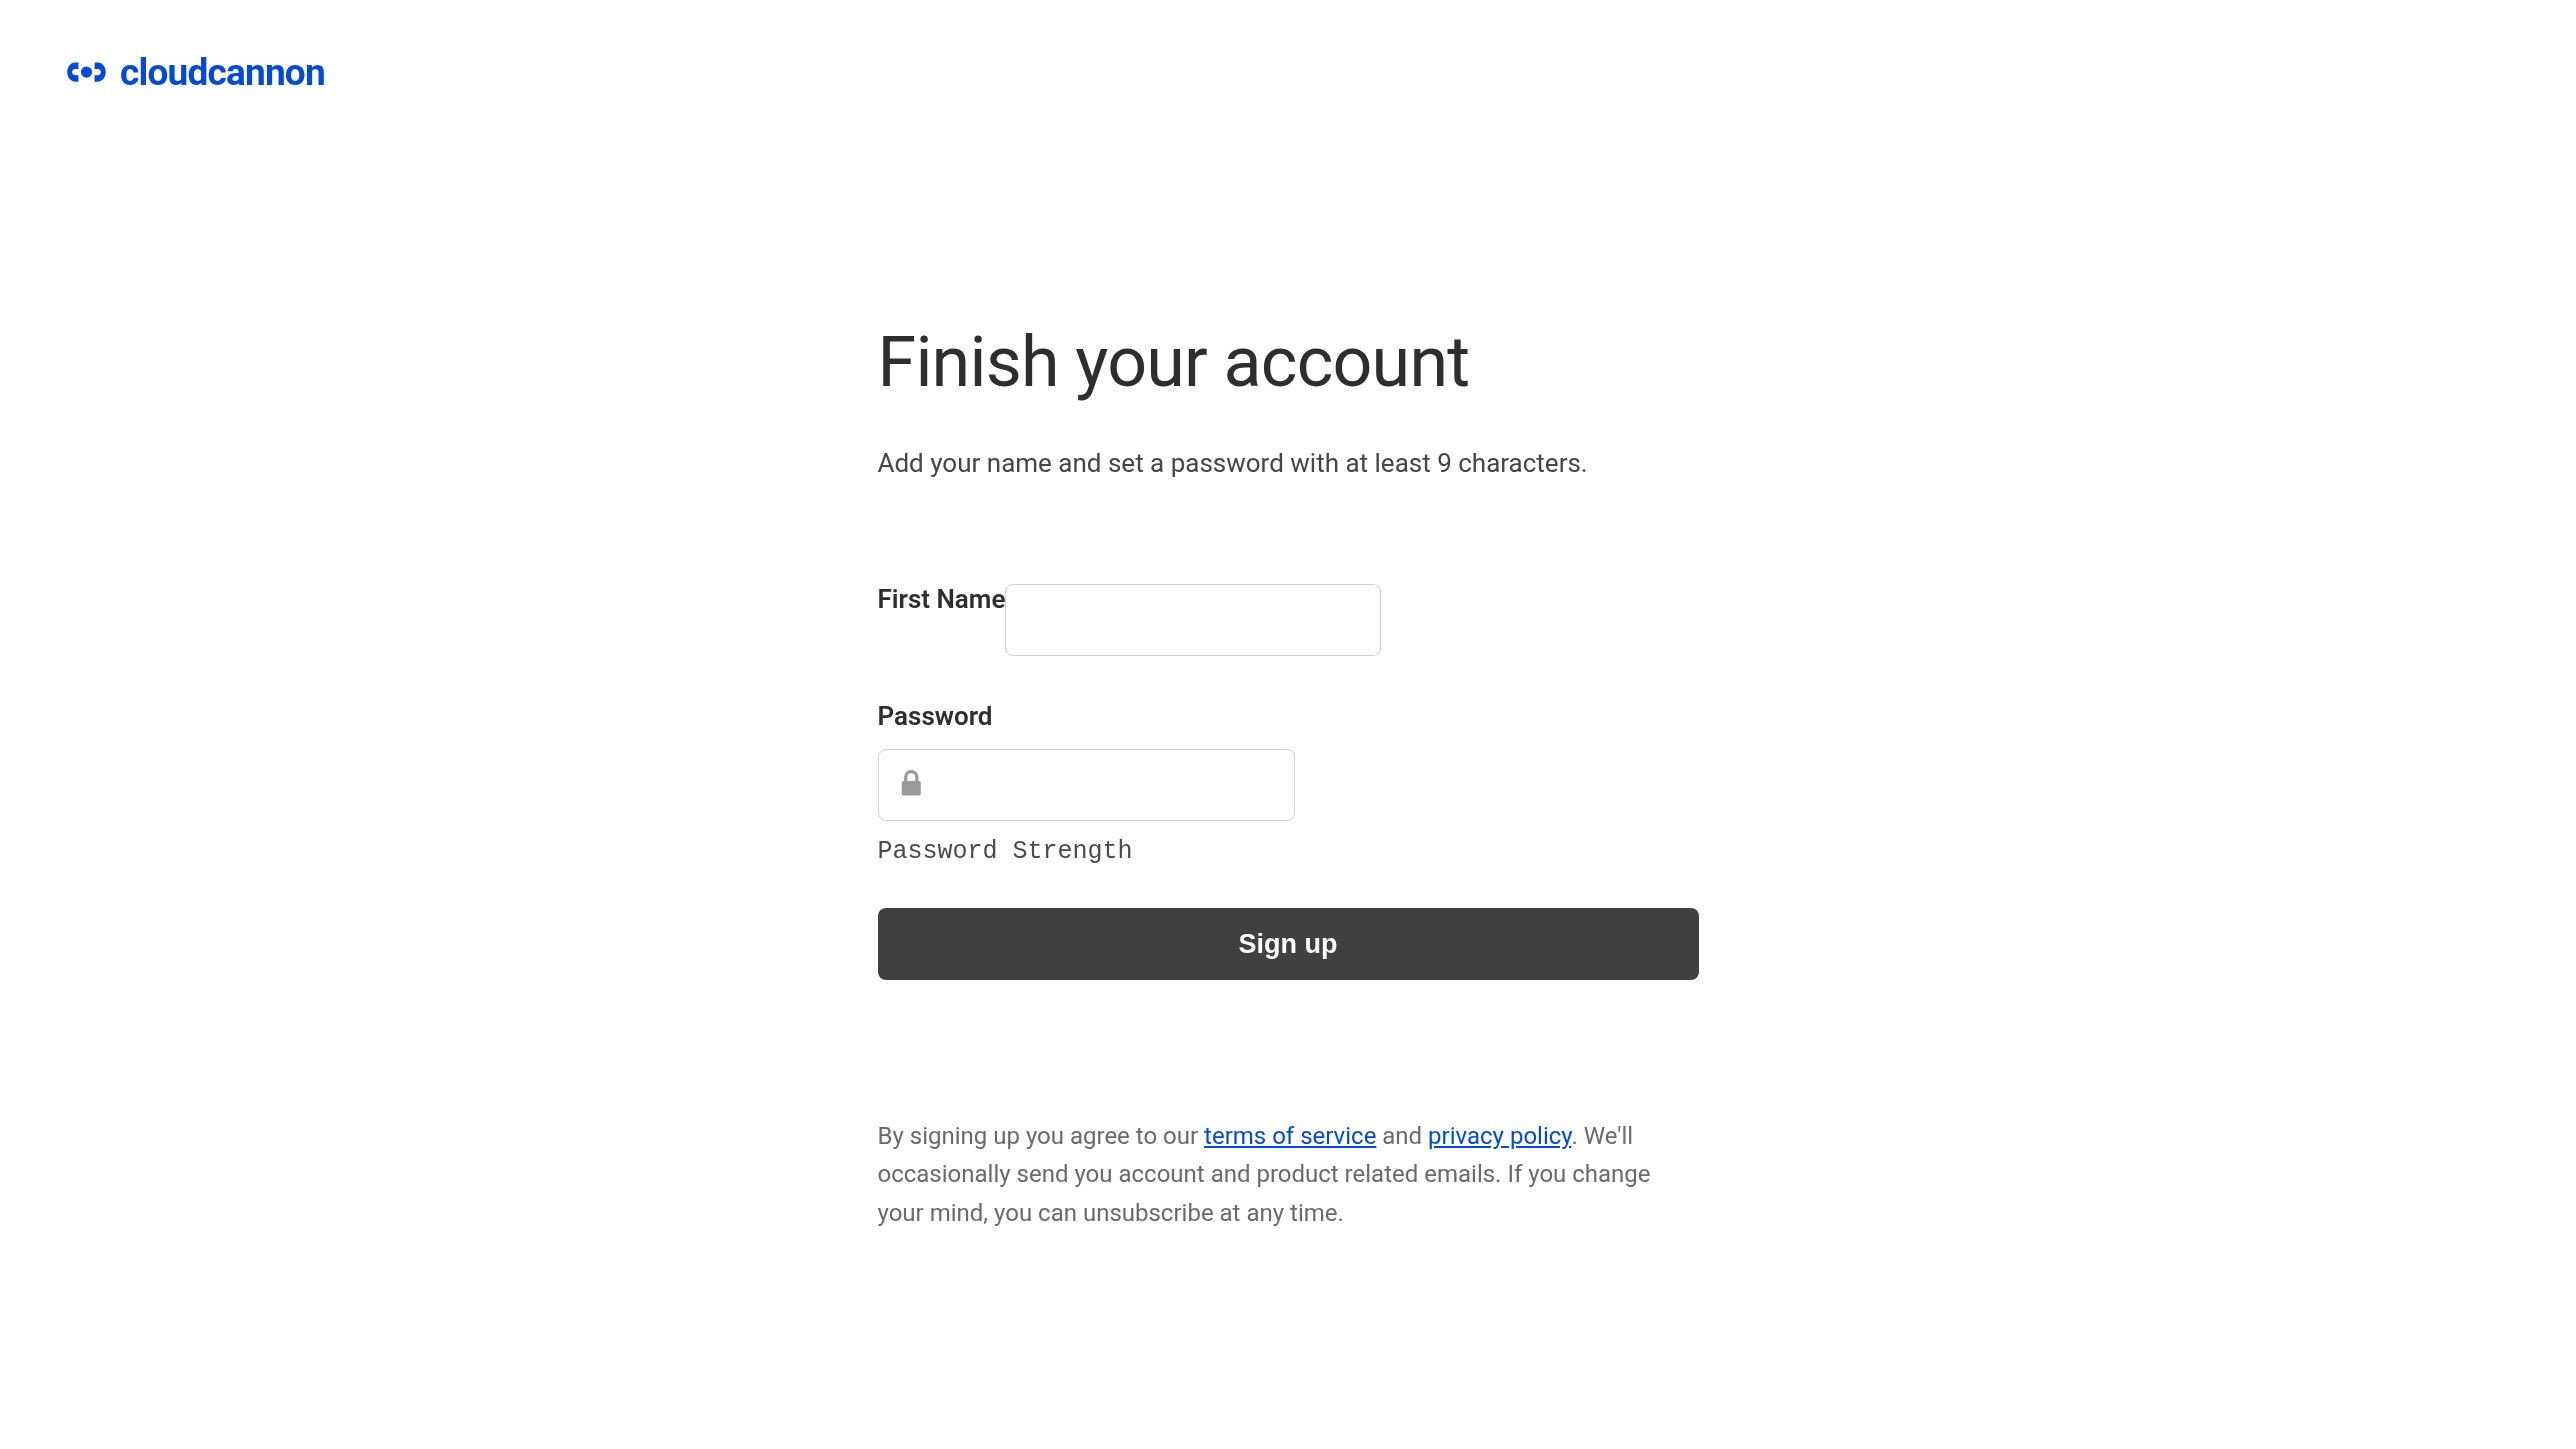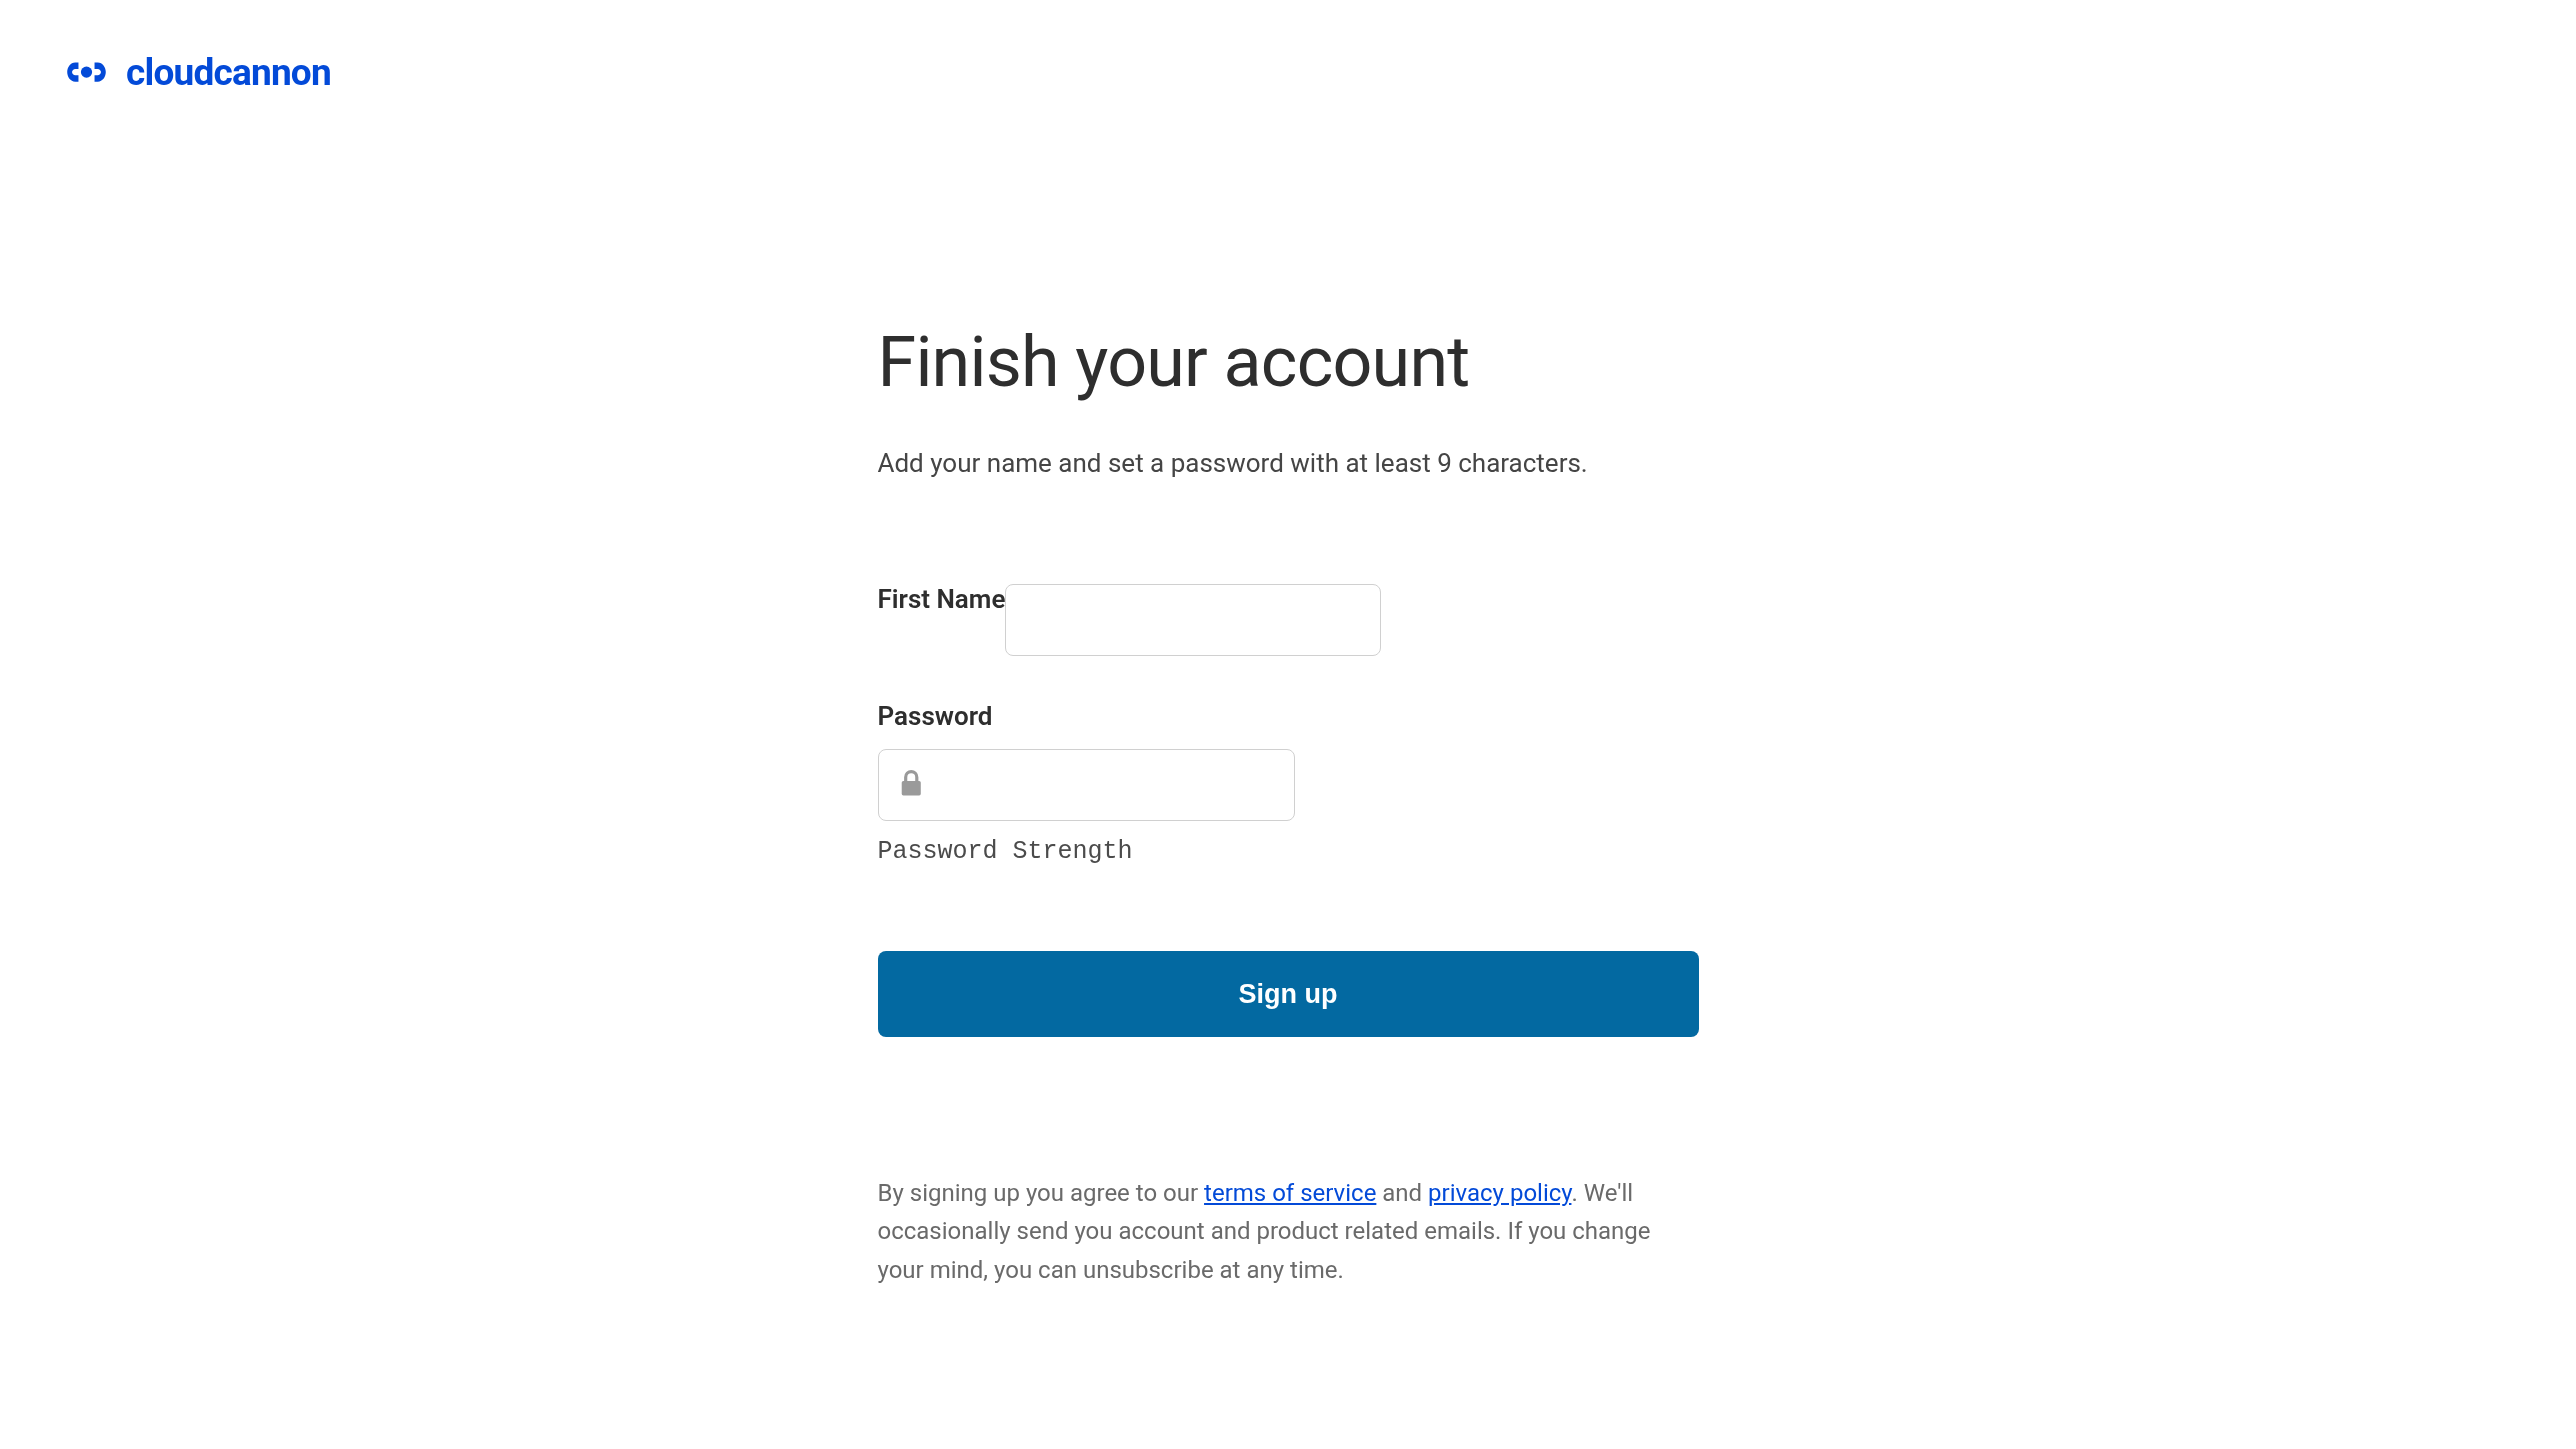--- a/index.html
+++ b/index.html
@@ -14,21 +14,21 @@
       width: 2576px;
       height: 1449px;
       transform-origin: top left;
     }
     .header {
       padding: 48px 64px;
     }
     .logo {
       display: flex;
       align-items: center;
-      gap: 17px;
+      gap: 11px;
     }
     .logo-icon {
       color: #034ad8;
     }
     .logo-text {
       font-size: 37px;
       font-weight: 700;
       color: #034ad8;
       letter-spacing: -0.8px;
     }
@@ -98,29 +98,28 @@
     }
     .password-strength {
       font-size: 25px;
       color: #4b4b4b;
       margin-top: 16px;
       margin-bottom: 42px;
       font-family: Liberation Mono, monospace;
     }
     .signup-btn {
       width: 100%;
-      height: 86px;
-      background: #0369a1;
+      height: 72px;
+      background: #404040;
       color: #ffffff;
       border: none;
       border-radius: 8px;
       font-size: 27px;
       font-weight: 600;
       cursor: pointer;
-      margin-top: 43px;
     }
     .legal {
       margin-top: 137px;
       font-size: 24px;
       color: #6a6a6a;
       line-height: 1.6;
     }
     .legal a {
       color: #034ad8;
       text-decoration: underline;

